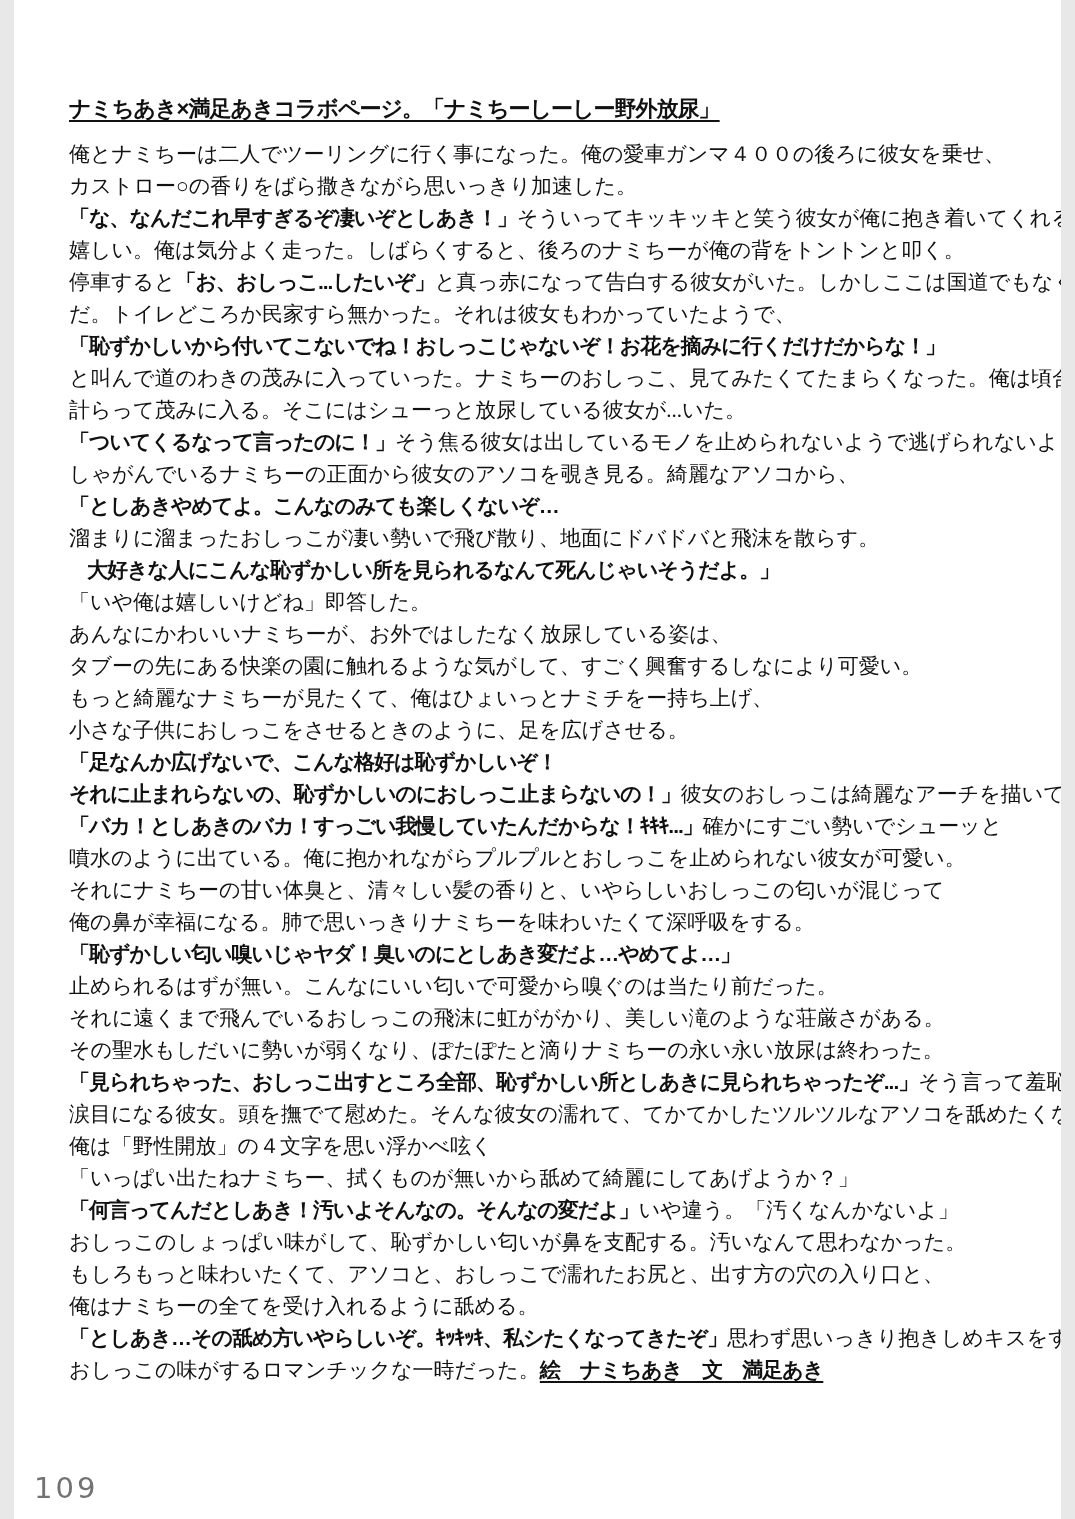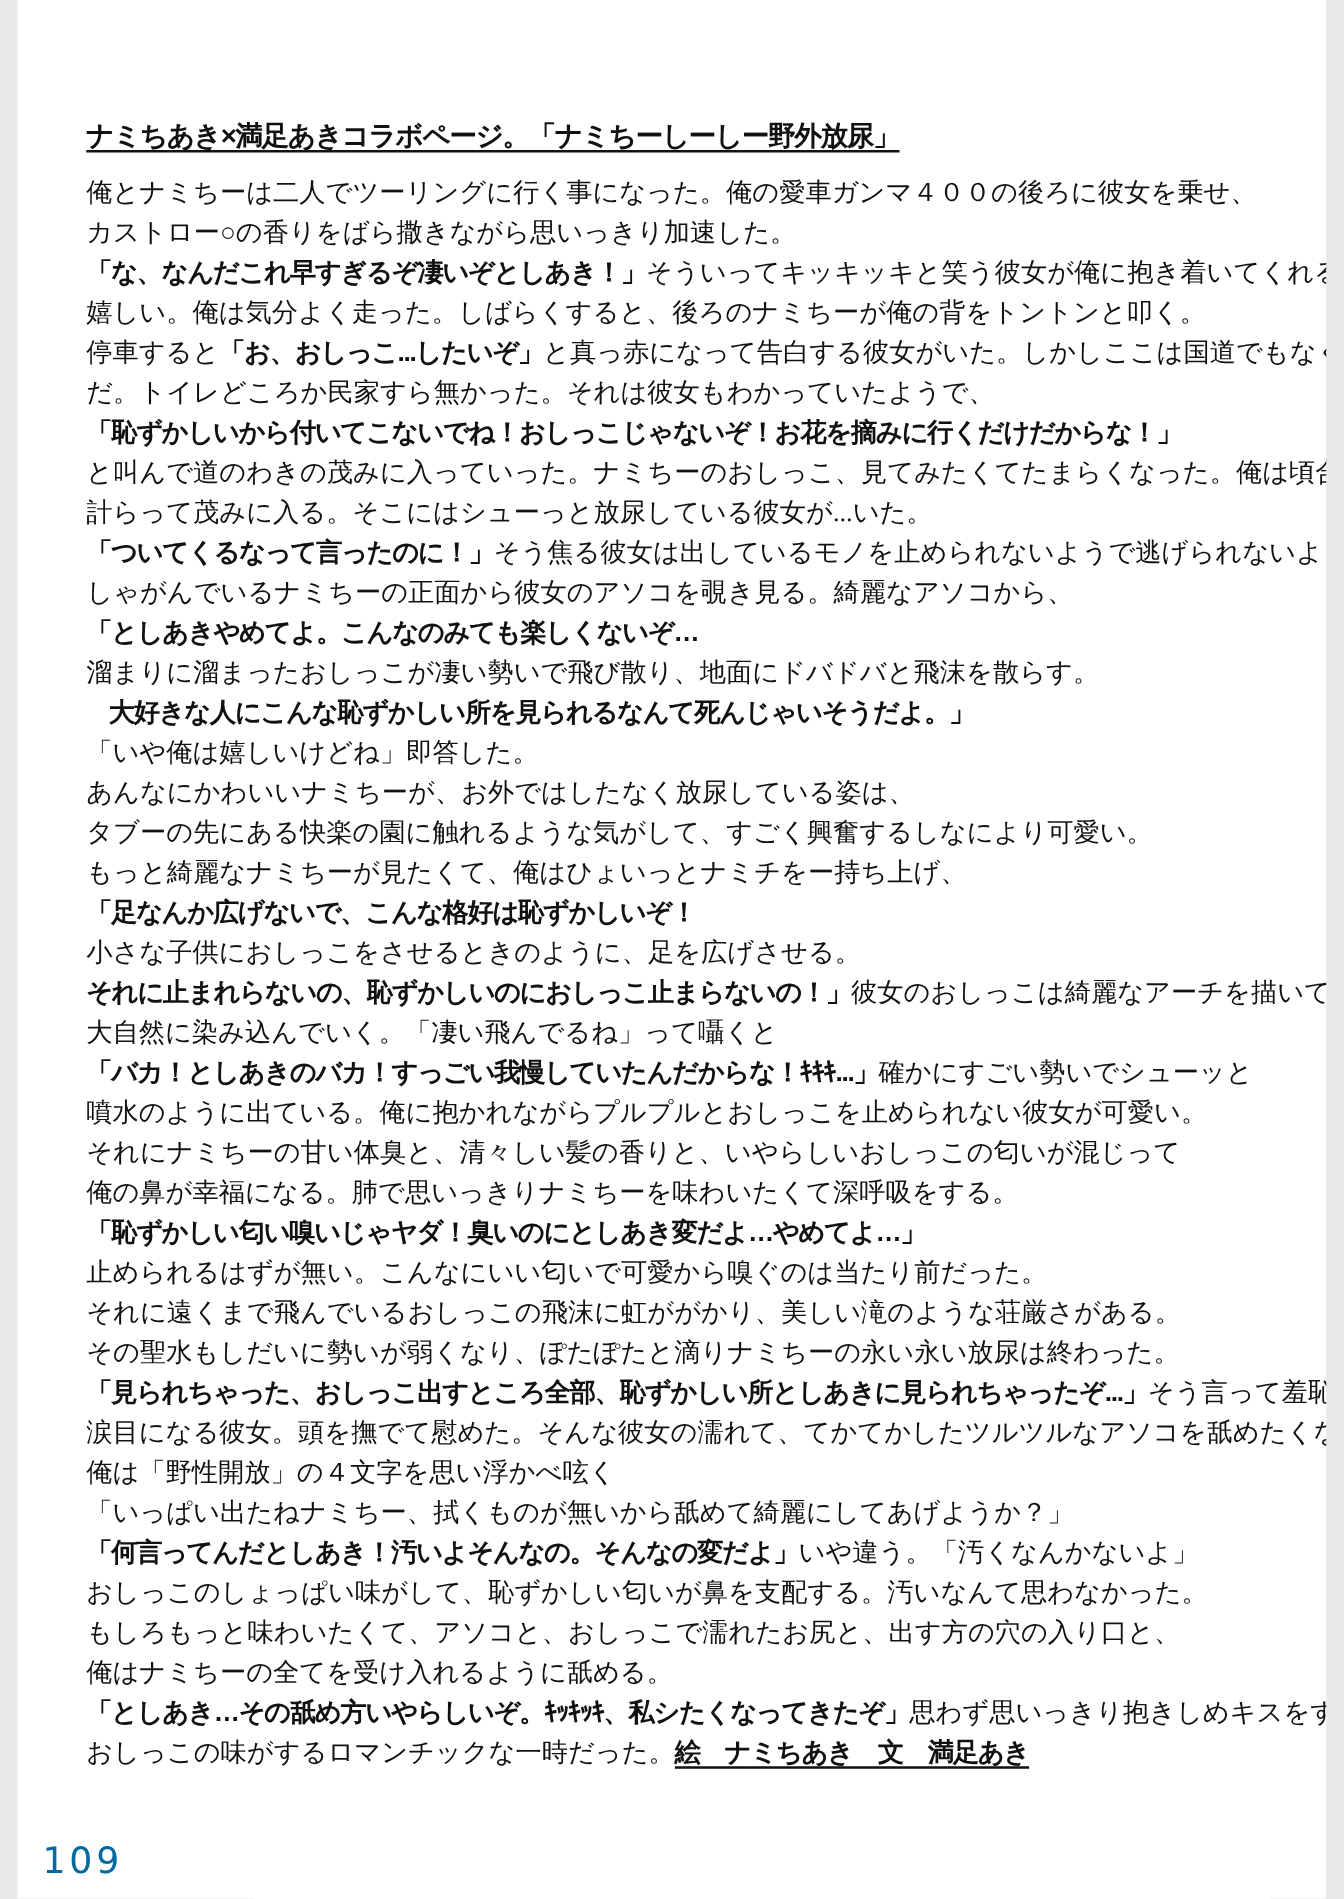--- a/index.html
+++ b/index.html
@@ -57,21 +57,21 @@
     text-decoration: underline;
     text-underline-offset: 4px;
   }
   .page-number {
     position: absolute;
     left: 20px;
     bottom: 14px;
     font-family: "DejaVu Sans", sans-serif;
     font-size: 29px;
     letter-spacing: 3px;
-    color: #0369a1;
+    color: #737373;
   }
 </style>
 </head>
 <body>
 
 <div class="page">
   <div class="content">
     <div class="title">ナミちあき×満足あきコラボページ。「ナミちーしーしー野外放尿」</div>
     <div>
         <div class="line"><span class="seg">俺とナミちーは二人でツーリングに行く事になった。俺の愛車ガンマ４００の後ろに彼女を乗せ、</span></div>
@@ -85,24 +85,23 @@
         <div class="line"><span class="seg">計らって茂みに入る。そこにはシューっと放尿している彼女が...いた。</span></div>
         <div class="line"><span class="seg-bold">「ついてくるなって言ったのに！」</span><span class="seg">そう焦る彼女は出しているモノを止められないようで逃げられないようだ。</span></div>
         <div class="line"><span class="seg">しゃがんでいるナミちーの正面から彼女のアソコを覗き見る。綺麗なアソコから、</span></div>
         <div class="line"><span class="seg-bold">「としあきやめてよ。こんなのみても楽しくないぞ…</span></div>
         <div class="line"><span class="seg">溜まりに溜まったおしっこが凄い勢いで飛び散り、地面にドバドバと飛沫を散らす。</span></div>
         <div class="line indent"><span class="seg-bold">大好きな人にこんな恥ずかしい所を見られるなんて死んじゃいそうだよ。」</span></div>
         <div class="line"><span class="seg">「いや俺は嬉しいけどね」即答した。</span></div>
         <div class="line"><span class="seg">あんなにかわいいナミちーが、お外ではしたなく放尿している姿は、</span></div>
         <div class="line"><span class="seg">タブーの先にある快楽の園に触れるような気がして、すごく興奮するしなにより可愛い。</span></div>
         <div class="line"><span class="seg">もっと綺麗なナミちーが見たくて、俺はひょいっとナミチをー持ち上げ、</span></div>
+        <div class="line"><span class="seg">小さな子供におしっこをさせるときのように、足を広げさせる。</span></div>
         <div class="line"><span class="seg-bold">「足なんか広げないで、こんな格好は恥ずかしいぞ！</span></div>
-        <div class="line"><span class="seg">小さな子供におしっこをさせるときのように、足を広げさせる。</span></div>
         <div class="line"><span class="seg-bold">それに止まれらないの、恥ずかしいのにおしっこ止まらないの！」</span><span class="seg">彼女のおしっこは綺麗なアーチを描いて</span></div>
-        <div class="line"><span class="seg">大自然に染み込んでいく。「凄い飛んでるね」って囁くと</span></div>
         <div class="line"><span class="seg-bold">「バカ！としあきのバカ！すっごい我慢していたんだからな！ｷｷｷ...」</span><span class="seg">確かにすごい勢いでシューッと</span></div>
         <div class="line"><span class="seg">噴水のように出ている。俺に抱かれながらプルプルとおしっこを止められない彼女が可愛い。</span></div>
         <div class="line"><span class="seg">それにナミちーの甘い体臭と、清々しい髪の香りと、いやらしいおしっこの匂いが混じって</span></div>
         <div class="line"><span class="seg">俺の鼻が幸福になる。肺で思いっきりナミちーを味わいたくて深呼吸をする。</span></div>
         <div class="line"><span class="seg-bold">「恥ずかしい匂い嗅いじゃヤダ！臭いのにとしあき変だよ…やめてよ…」</span></div>
         <div class="line"><span class="seg">止められるはずが無い。こんなにいい匂いで可愛から嗅ぐのは当たり前だった。</span></div>
         <div class="line"><span class="seg">それに遠くまで飛んでいるおしっこの飛沫に虹ががかり、美しい滝のような荘厳さがある。</span></div>
         <div class="line"><span class="seg">その聖水もしだいに勢いが弱くなり、ぽたぽたと滴りナミちーの永い永い放尿は終わった。</span></div>
         <div class="line"><span class="seg-bold">「見られちゃった、おしっこ出すところ全部、恥ずかしい所としあきに見られちゃったぞ...」</span><span class="seg">そう言って羞恥で</span></div>
         <div class="line"><span class="seg">涙目になる彼女。頭を撫でて慰めた。そんな彼女の濡れて、てかてかしたツルツルなアソコを舐めたくなって、</span></div>

